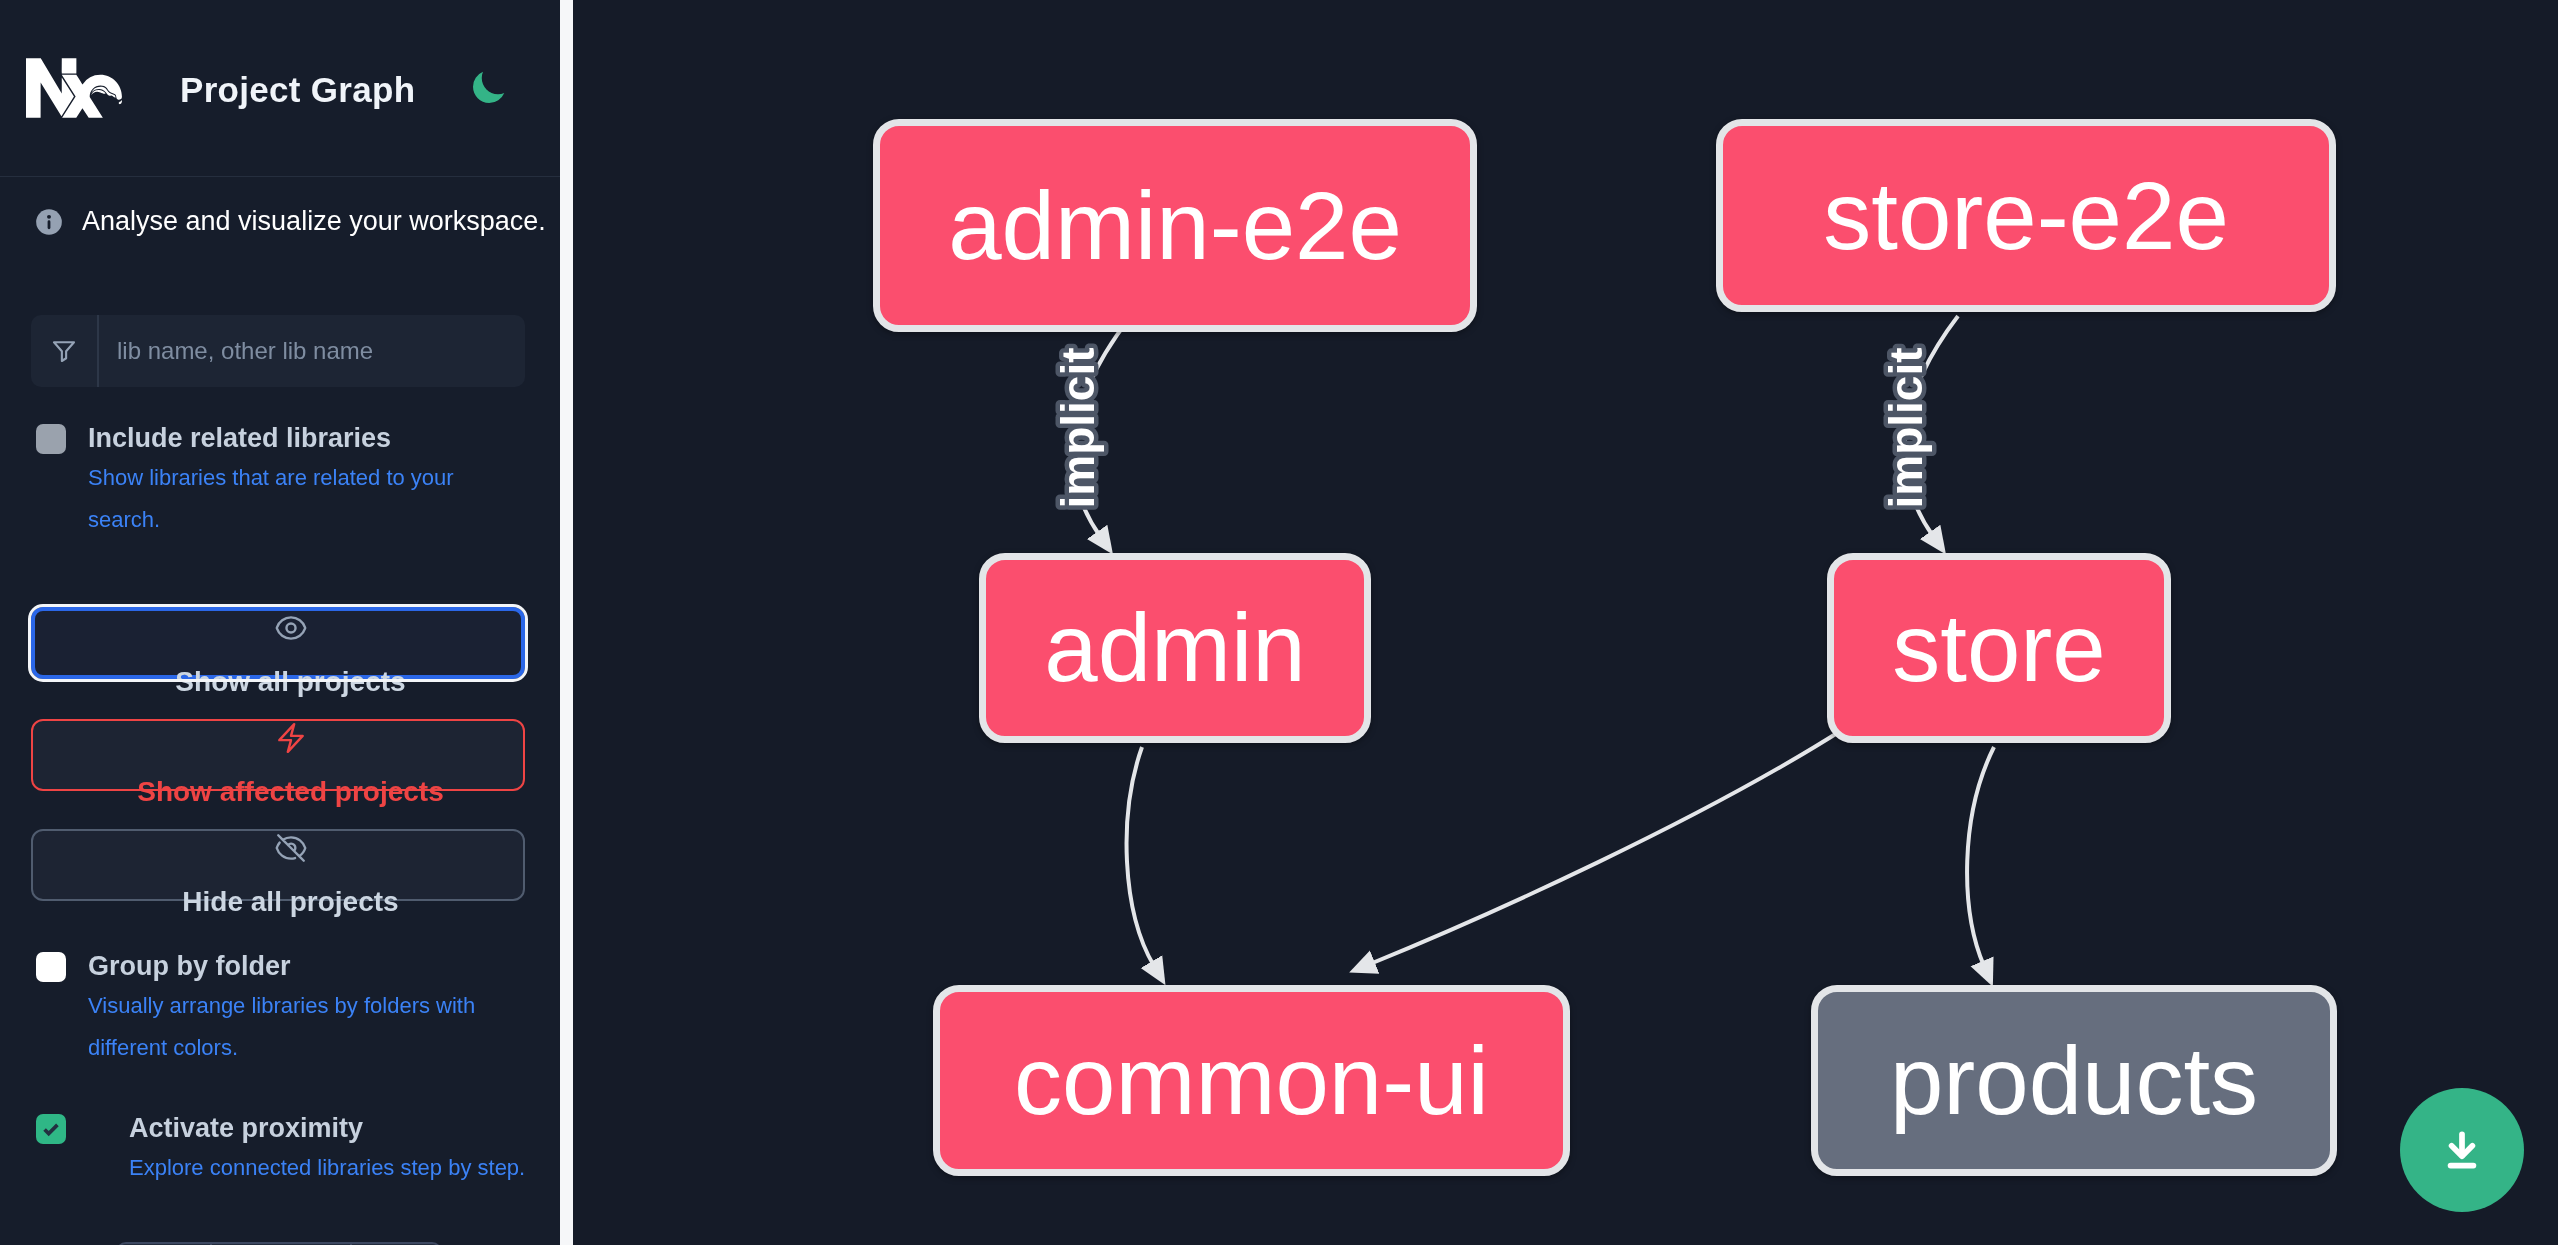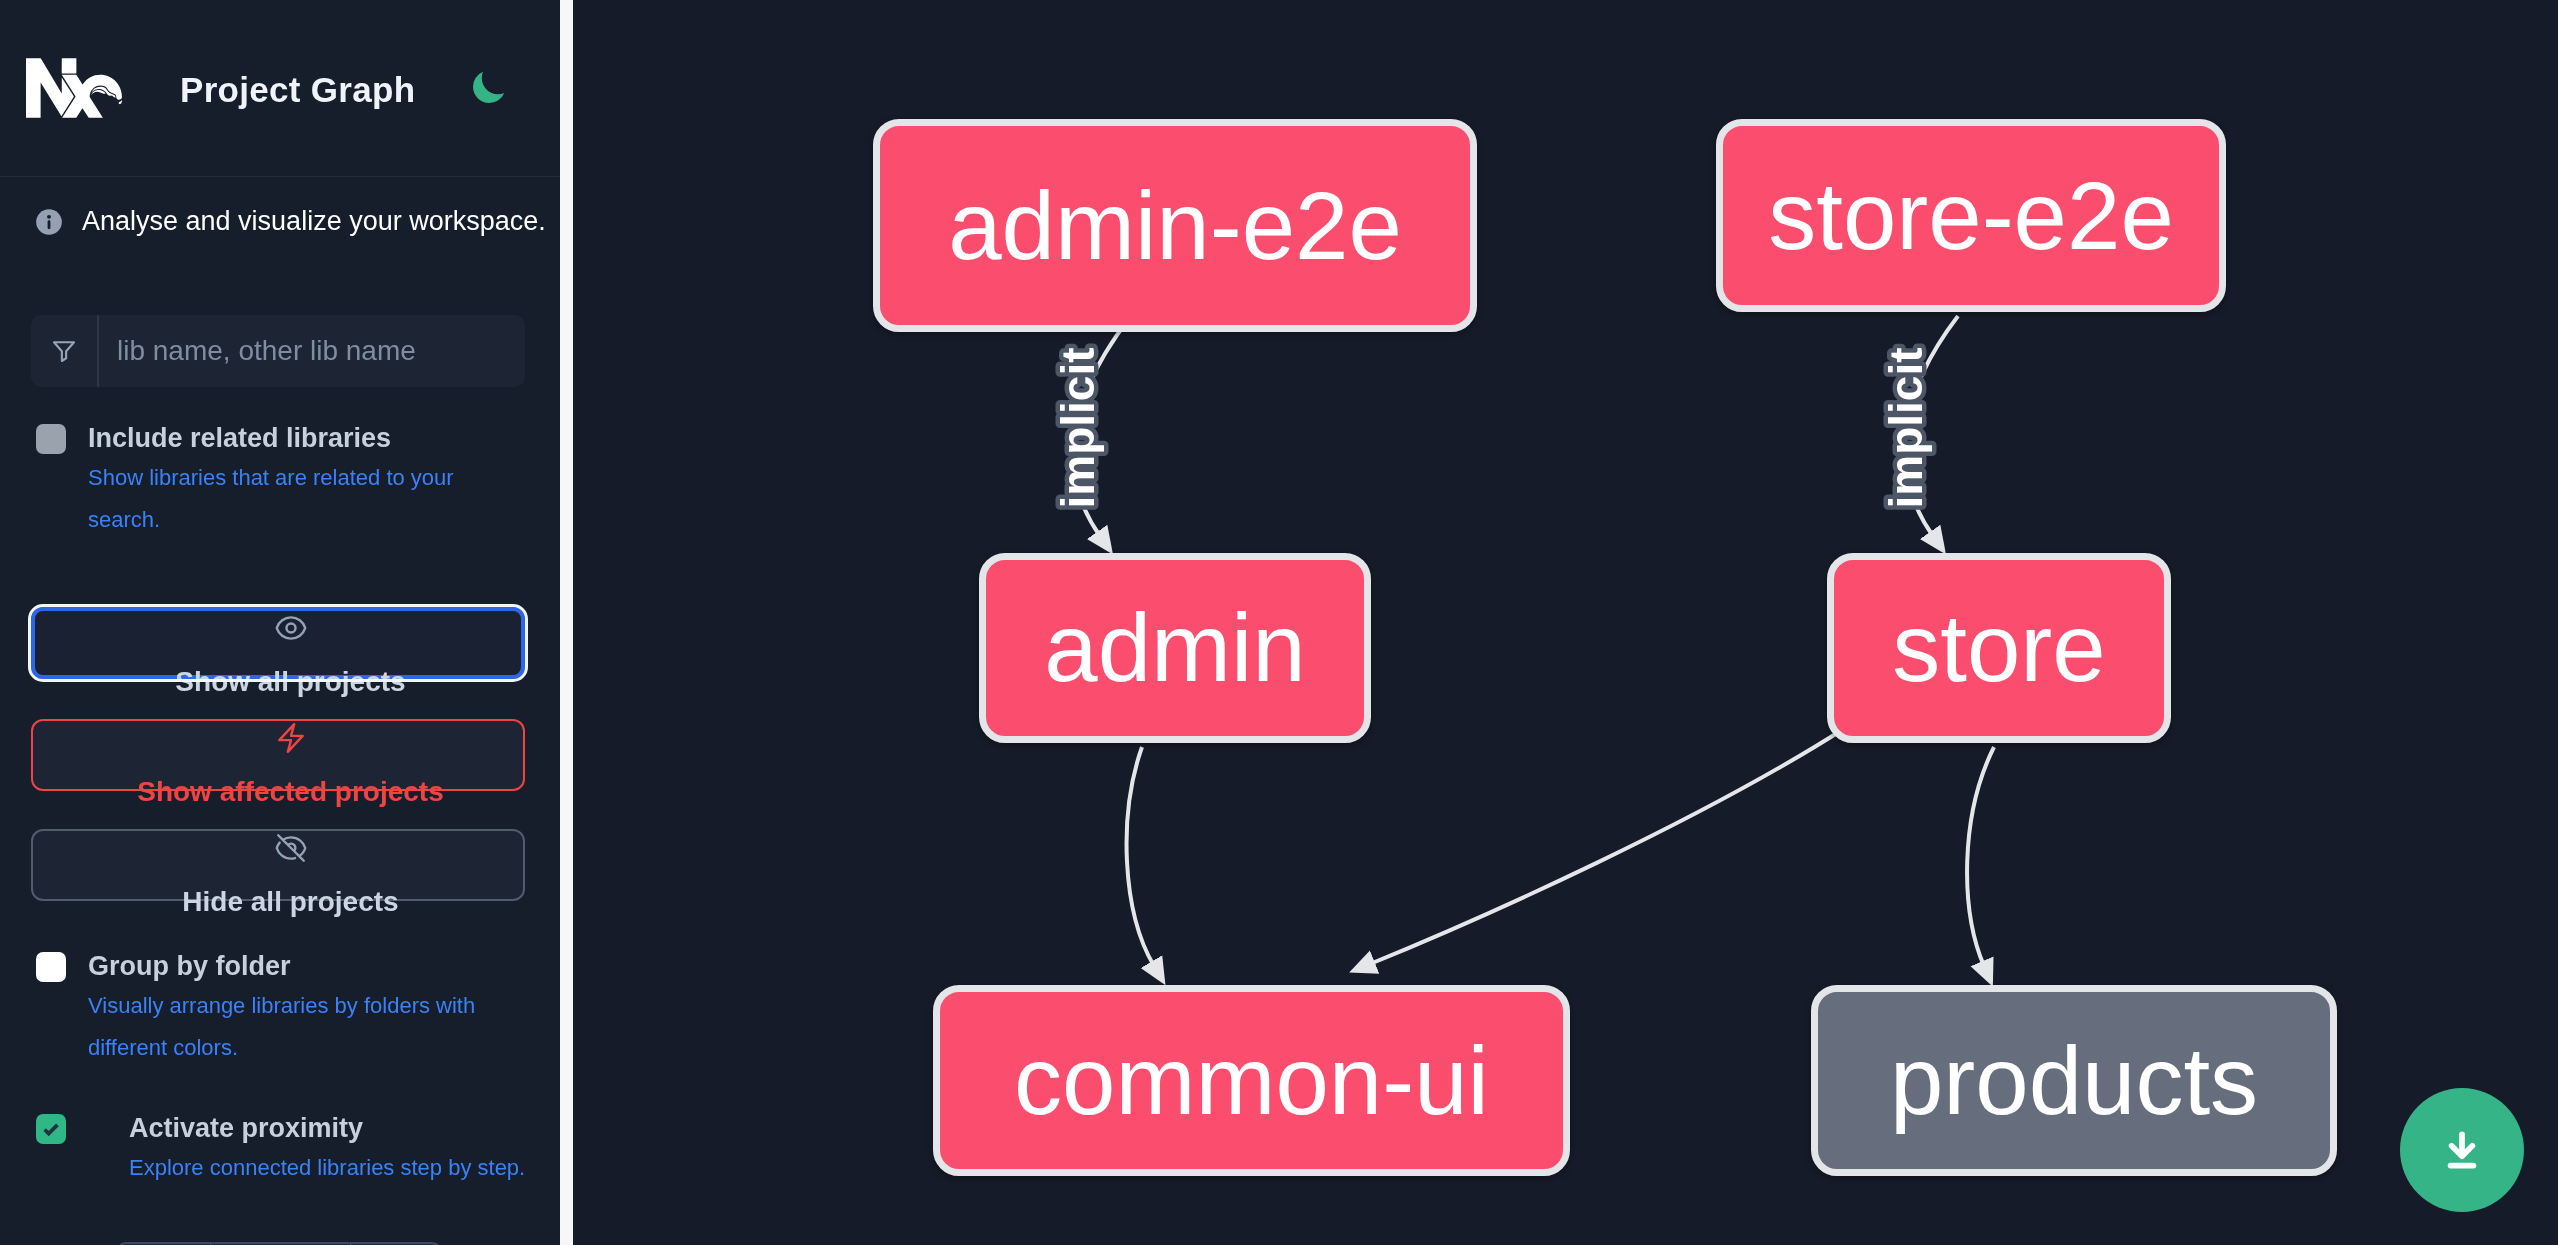--- a/index.html
+++ b/index.html
@@ -22,21 +22,21 @@
   .info-row{position:absolute;left:35px;top:206px;display:flex;align-items:center;gap:19px;}
   .info-icon{width:28px;height:28px;flex:0 0 auto;}
   .info-text{font-size:27px;color:#ffffff;}
 
   .search{position:absolute;left:31px;top:315px;width:494px;height:72px;
           background:#1d2534;border-radius:10px;display:flex;align-items:stretch;overflow:hidden;}
   .search-icon-cell{width:66px;display:flex;align-items:center;justify-content:center;
                     border-right:2px solid #2d3748;flex:0 0 auto;}
   .search-icon-cell svg{width:30px;height:30px;stroke:#95a3b6;fill:none;stroke-width:1.7;}
   .search input{flex:1;background:transparent;border:none;outline:none;
-                font-family:"Liberation Sans",sans-serif;font-size:28px;color:#a3a3a3;
+                font-family:"Liberation Sans",sans-serif;font-size:24px;color:#a3a3a3;
                 padding:0 18px;}
   .search input::placeholder{color:#7f8da1;opacity:1;}
 
   .cb-row{position:absolute;left:36px;width:500px;display:flex;align-items:flex-start;}
   .cb-box{width:30px;height:30px;border-radius:7px;margin-top:4px;flex:0 0 auto;
           display:flex;align-items:center;justify-content:center;cursor:pointer;}
   .cb-gray{background:#9aa2ad;}
   .cb-white{background:#ffffff;}
   .cb-green{background:#2fb786;}
   .cb-box svg{width:22px;height:22px;stroke:#1f2937;stroke-width:4;fill:none;}
@@ -74,21 +74,21 @@
               fill:#ffffff;stroke:#4d5666;stroke-width:9px;paint-order:stroke;
               stroke-linejoin:round;text-anchor:middle;}
 
   .node{position:absolute;box-sizing:border-box;border:7px solid #e3e5e8;border-radius:26px;
         display:flex;align-items:center;justify-content:center;color:#ffffff;
         font-size:96px;font-weight:400;z-index:3;cursor:pointer;
         box-shadow:0 2px 6px rgba(0,0,0,.35);}
   .node-pink{background:#fb4e6e;}
   .node-gray{background:#666e7e;}
   .n-admin-e2e{left:873px;top:119px;width:604px;height:213px;}
-  .n-store-e2e{left:1716px;top:119px;width:510px;height:193px;}
+  .n-store-e2e{left:1716px;top:119px;width:620px;height:193px;}
   .n-admin{left:979px;top:553px;width:392px;height:190px;}
   .n-store{left:1827px;top:553px;width:344px;height:190px;}
   .n-common-ui{left:933px;top:985px;width:637px;height:191px;}
   .n-products{left:1811px;top:985px;width:526px;height:191px;}
 
   .fab{position:absolute;left:2400px;top:1088px;width:124px;height:124px;border-radius:50%;
        background:#34b487;display:flex;align-items:center;justify-content:center;
        z-index:7;cursor:pointer;}
   .fab svg{width:54px;height:54px;stroke:#ffffff;stroke-width:5.5;fill:none;
            stroke-linecap:round;stroke-linejoin:round;}

